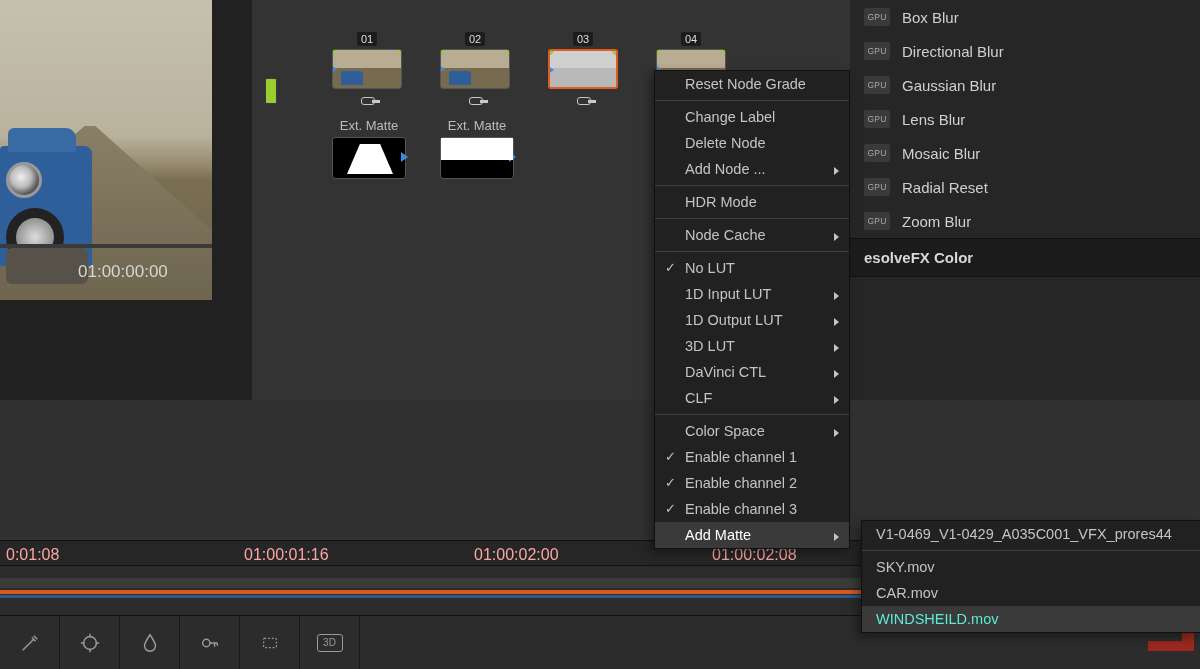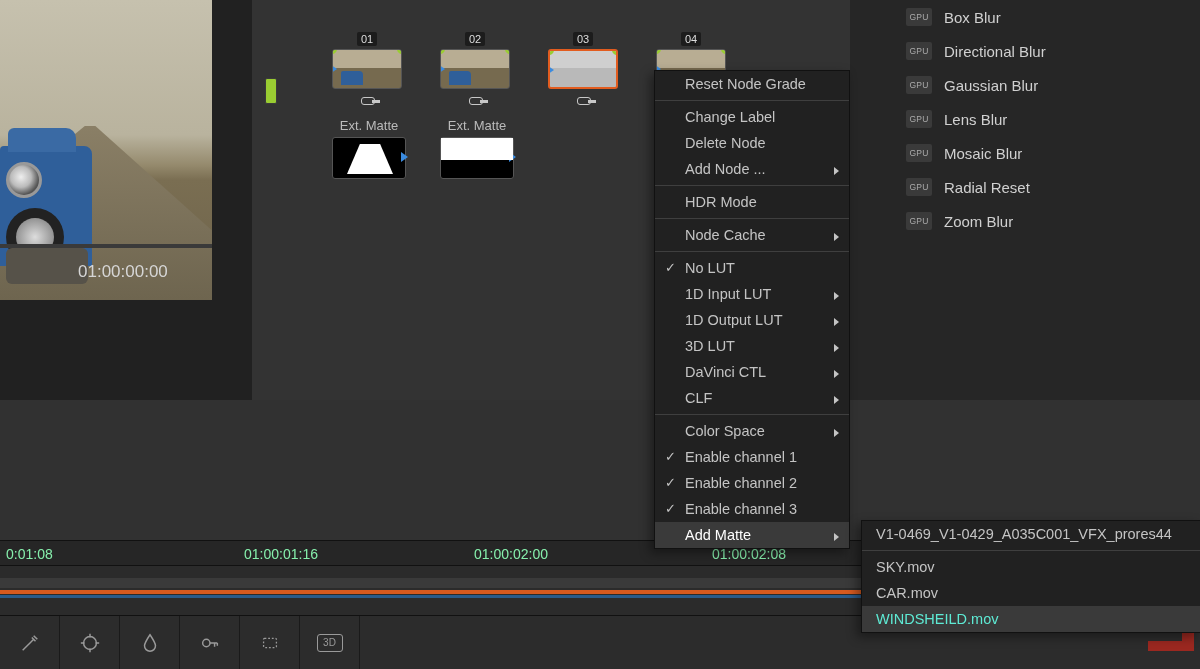--- a/index.html
+++ b/index.html
@@ -143,38 +143,38 @@
 
   
   .fx-panel{
     position:absolute; right:0; top:0; width:350px; height:400px;
     background:#262626;
   }
   .fx-list{ padding-top:0;}
   .fx-item{ display:flex; align-items:center; gap:12px; padding:8px 14px; font-size:15px; color:#d0d0d0;}
   .gpu-badge{
     width:26px; height:18px; background:#3a3a3a; border-radius:2px;
-    display:flex; align-items:center; justify-content:center; font-size:8.5px; color:#aaa; letter-spacing:0.2px;margin-left:42px;
+    display:flex; align-items:center; justify-content:center; font-size:8.5px; color:#aaa; letter-spacing:0.2px;
   }
   .fx-header{
     background:#1c1c1c; padding:10px 14px; font-size:15px; color:#d8d8d8; font-weight:600;
     border-top:1px solid #111; border-bottom:1px solid #111;
   }
 
   
   .timeline{
     position:absolute; left:0; right:0; top:400px; height:215px;
     background:#2b2b2b;
   }
   .timeline-dark{ position:absolute; left:0; right:0; top:0; height:140px; background:#313131;}
   .ruler{
     position:absolute; left:0; right:0; top:140px; height:26px; background:#262626;
     border-top:1px solid #111; border-bottom:1px solid #111;
   }
-  .ruler-tick{ position:absolute; top:5px; font-size:14px; color:#86efac;}
+  .ruler-tick{ position:absolute; top:5px; font-size:16px; color:#fca5a5;}
   .track-area{ position:absolute; left:0; right:0; top:166px; height:42px; background:#2b2b2b;}
   .track-clip{
     position:absolute; left:0; top:12px; height:10px; right:0;
     background:#3a3a3a;
   }
   .track-clip.orange{ top:24px; height:4px; background:linear-gradient(90deg,#d65a1f 0%, #d65a1f 100%);}
   .track-clip.blue{ top:29px; height:3px; background:#2a5b8a;}
 
   
   .toolbar{
@@ -344,20 +344,21 @@
     </div>
     <div class="fx-item">
       <span class="gpu-badge">GPU</span>
       <span>Radial Reset</span>
     </div>
     <div class="fx-item">
       <span class="gpu-badge">GPU</span>
       <span>Zoom Blur</span>
     </div>
   </div>
+  <div class="fx-header">esolveFX Color</div>
 </div>
 
 <div class="timeline">
   <div class="timeline-dark"></div>
   <div class="ruler">
     <span class="ruler-tick" style="left:6px">0:01:08</span>
     <span class="ruler-tick" style="left:244px">01:00:01:16</span>
     <span class="ruler-tick" style="left:474px">01:00:02:00</span>
     <span class="ruler-tick" style="left:712px">01:00:02:08</span>
   </div>

